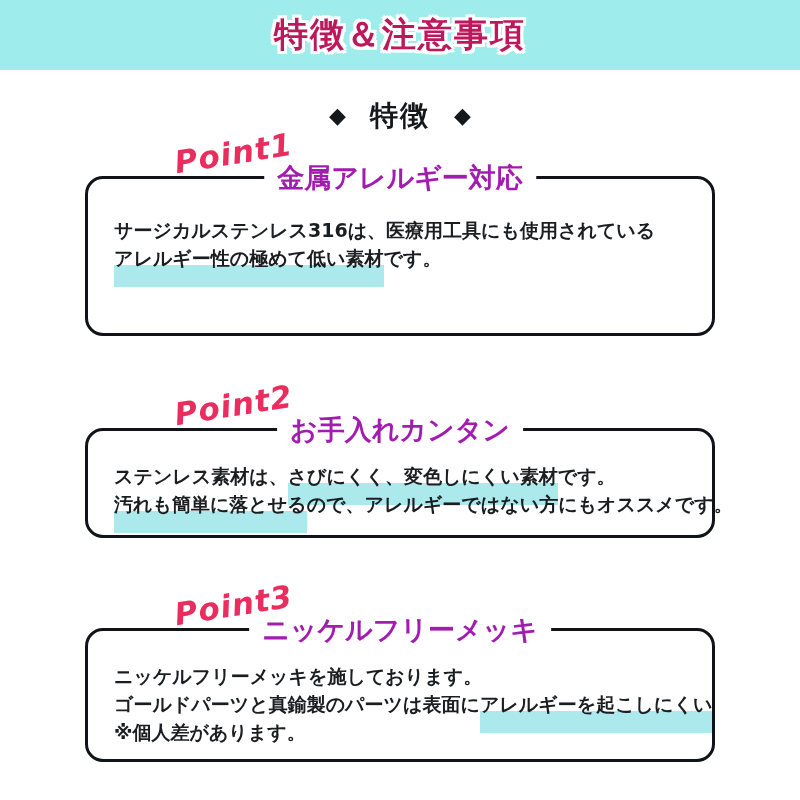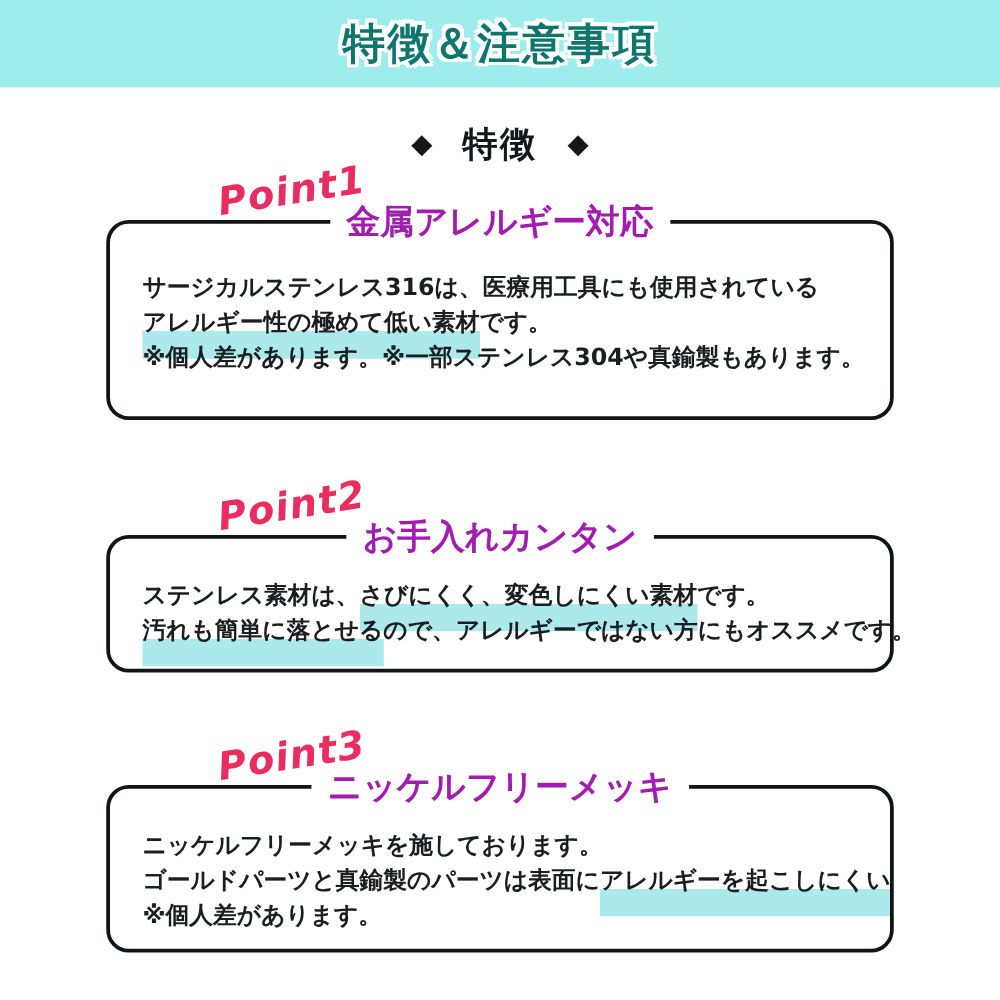--- a/index.html
+++ b/index.html
@@ -18,21 +18,21 @@
     position:relative;width:800px;height:800px;
     background:#ffffff;overflow:hidden;
   }
   
   .header{
     position:absolute;top:0;left:0;width:800px;height:70px;
     background:var(--header-bg);
     display:flex;align-items:center;justify-content:center;
   }
   .header-title{
-    font-size:34px;font-weight:700;color:#0f766e;letter-spacing:2px;
+    font-size:34px;font-weight:700;color:#be185d;letter-spacing:2px;
     text-shadow:
       -3px -3px 0 #fff, 3px -3px 0 #fff, -3px 3px 0 #fff, 3px 3px 0 #fff,
       -3px 0 0 #fff, 3px 0 0 #fff, 0 -3px 0 #fff, 0 3px 0 #fff;
   }
   
   .section-heading{
     position:absolute;top:98px;left:0;width:800px;height:36px;
     display:flex;align-items:center;justify-content:center;gap:24px;
     color:var(--ink);
   }
@@ -85,21 +85,20 @@
     <span class="diamond">◆</span>
   </div>
 
   <main id="points">
   <section class="point-box box1">
     <span class="point-label">Point1</span>
     <h2 class="point-title">金属アレルギー対応</h2>
     <div class="point-body">
           <div class="line"><span>サージカルステンレス316は、医療用工具にも使用されている</span></div>
           <div class="line"><span class="hl">アレルギー性の極めて低い素材</span><span>です。</span></div>
-          <div class="line"><span>※個人差があります。※一部ステンレス304や真鍮製もあります。</span></div>
         </div>
   </section>
 
   <section class="point-box box2">
     <span class="point-label">Point2</span>
     <h2 class="point-title">お手入れカンタン</h2>
     <div class="point-body">
           <div class="line"><span>ステンレス素材は、</span><span class="hl">さびにくく、変色しにくい素材</span><span>です。</span></div>
           <div class="line"><span class="hl">汚れも簡単に落とせる</span><span>ので、アレルギーではない方にもオススメです。</span></div>
         </div>

